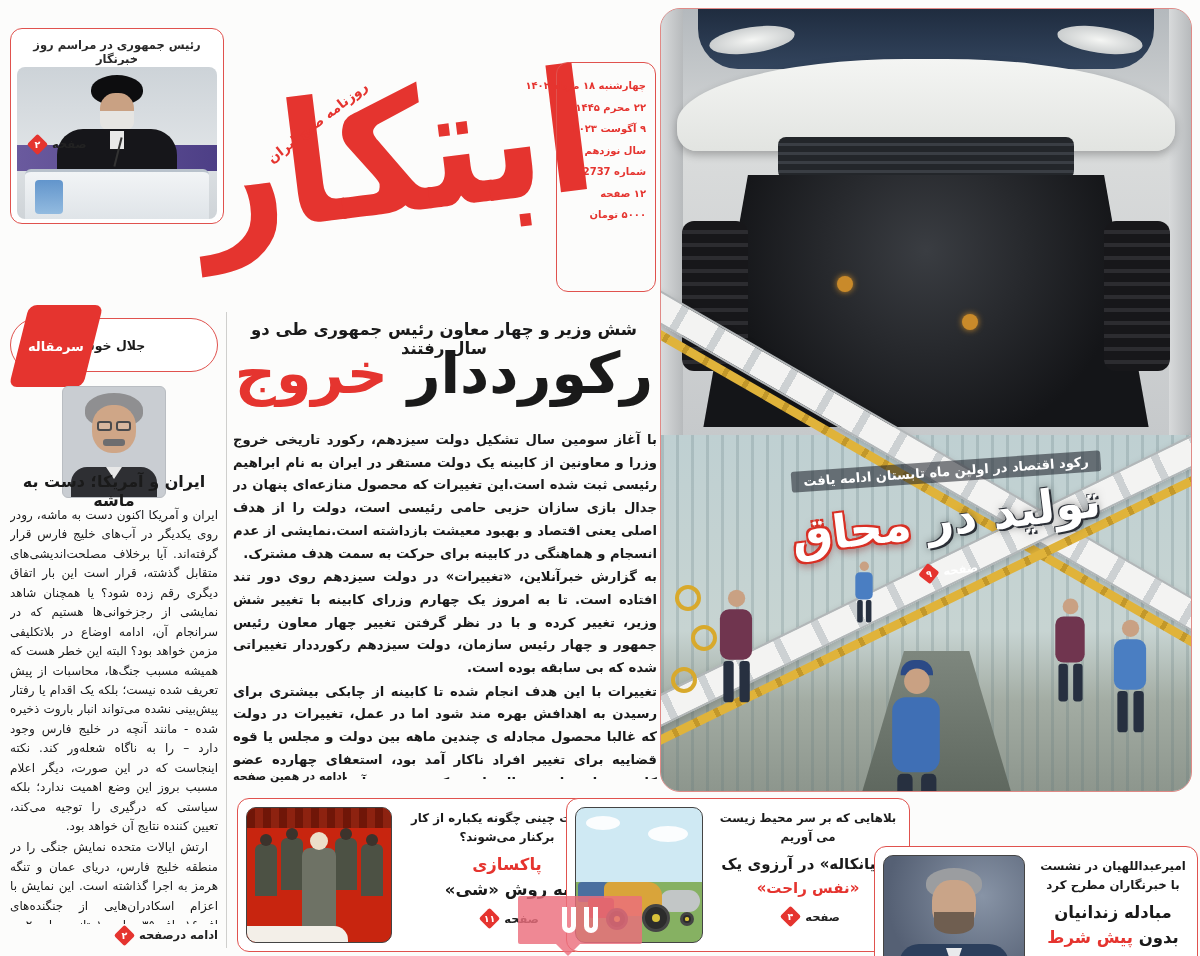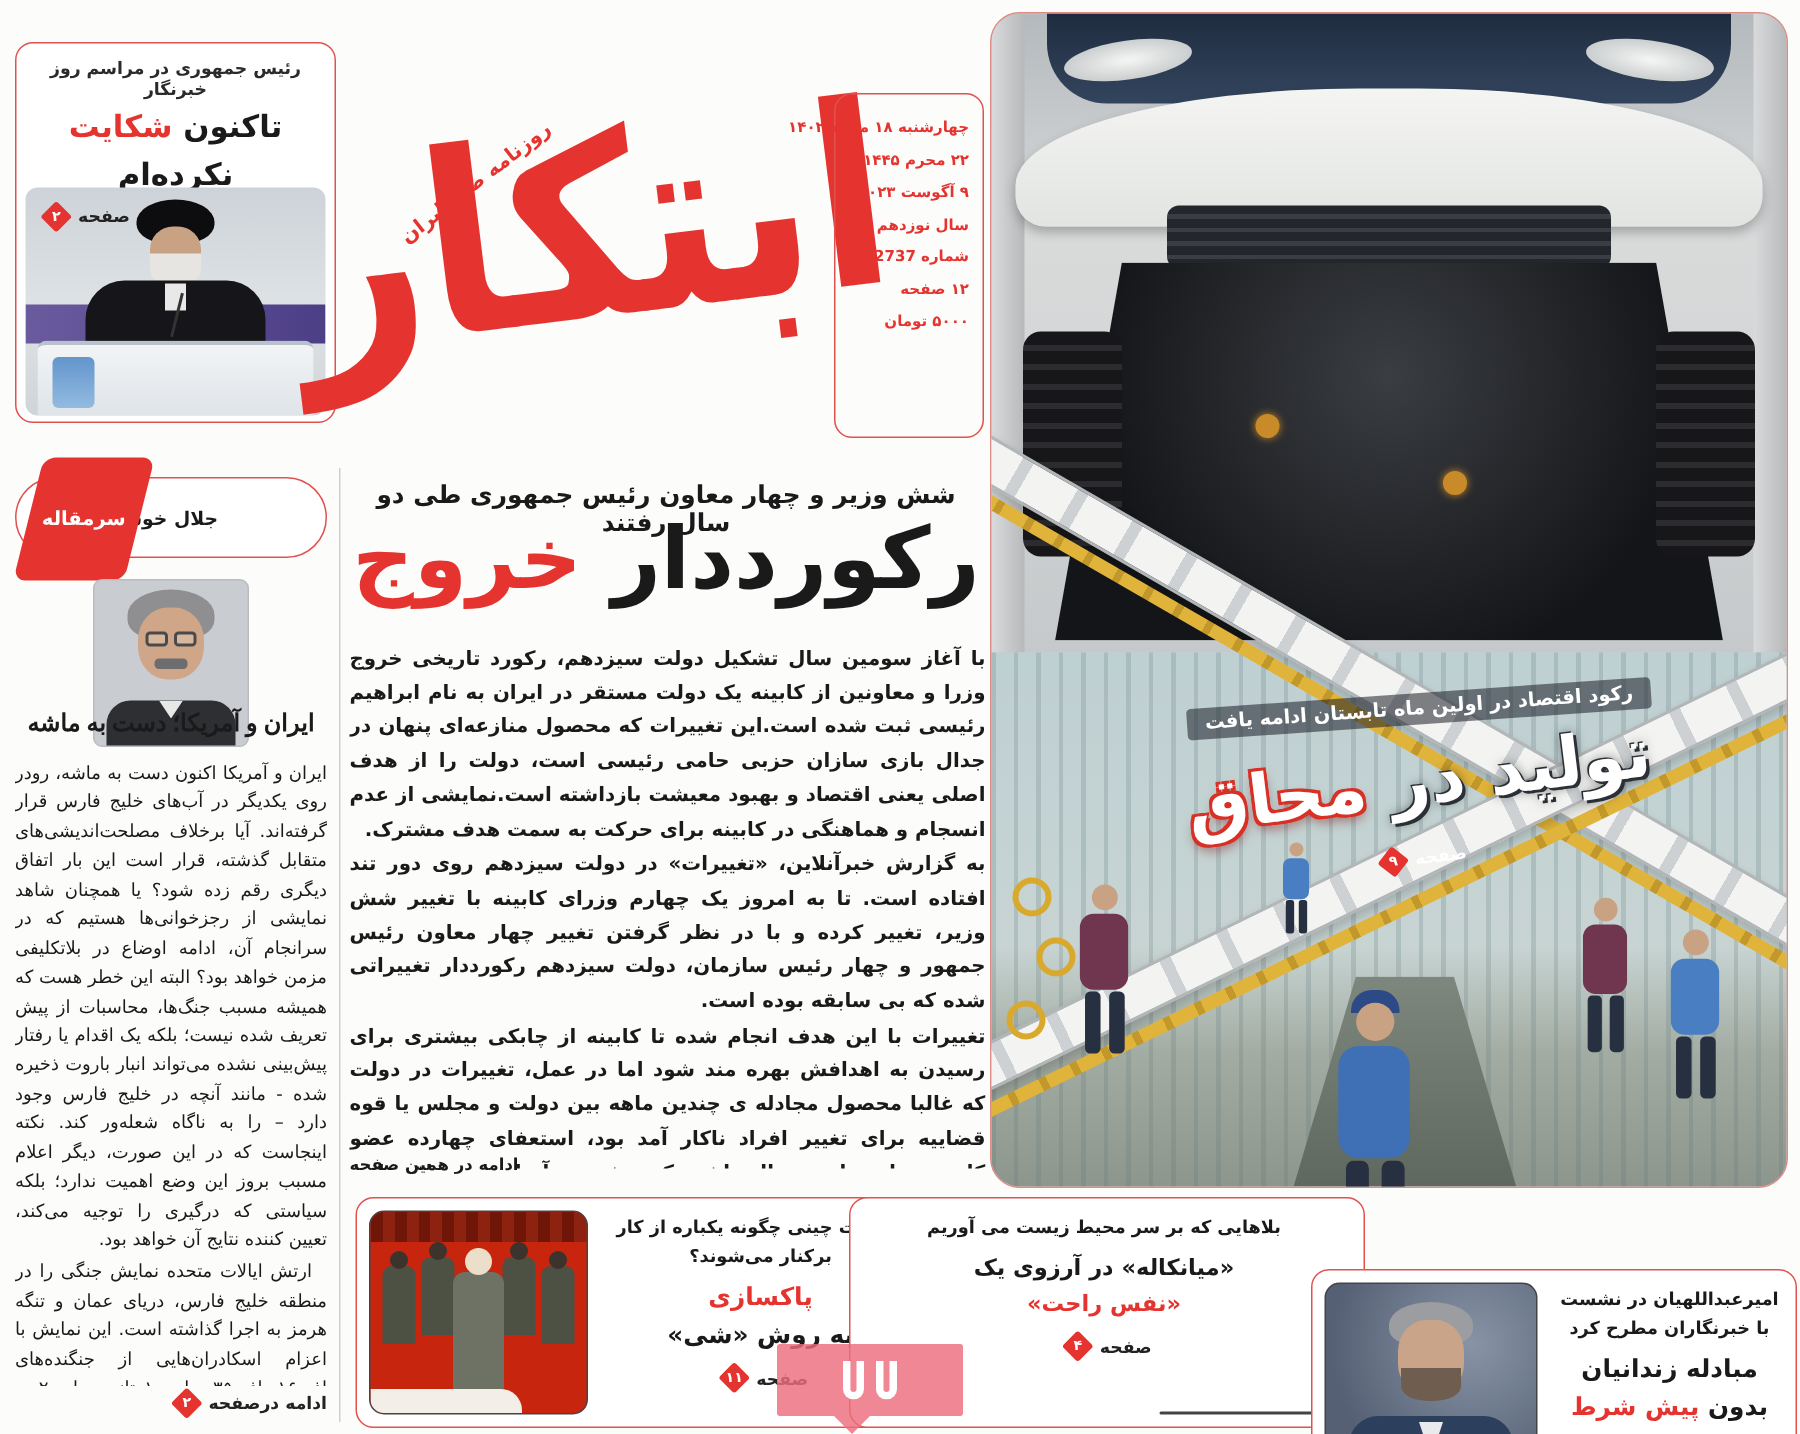--- a/index.html
+++ b/index.html
@@ -9,21 +9,21 @@
   .abs { position:absolute; }
 
   
   .redbox { border:1.6px solid #e0524e; border-radius:12px; background:#fff; }
   .badge { display:inline-flex; align-items:center; font-weight:bold; font-size:11.5px; color:#222; }
   .badge .diamond { display:inline-block; width:15px; height:15px; background:#e5342f; transform:rotate(45deg); margin:0 7px; border-radius:2px; position:relative; }
   .badge .diamond span { position:absolute; inset:0; display:flex; align-items:center; justify-content:center; transform:rotate(-45deg); color:#fff; font-size:9.5px; font-weight:bold; }
   .vline { width:1px; background:#cfcfcd; }
 
   
-  .topbox { left:10px; top:28px; width:214px; height:254px; overflow:hidden; }
+  .topbox { left:10px; top:28px; width:214px; height:196px; overflow:hidden; }
   .topbox .kicker { margin-top:9px; text-align:center; font-size:11.5px; font-weight:bold; color:#2a2a2a; }
   .topbox .hl { text-align:center; font-size:20.5px; font-weight:900; line-height:1.55; margin-top:3px; }
   .topbox .hl .red { color:#e5342f; }
   .topbox .badge-row { position:absolute; left:12px; top:104px; z-index:3; }
   .raisi { position:absolute; left:6px; right:6px; bottom:4px; height:152px; border-radius:8px; overflow:hidden; background:linear-gradient(#cdd3d8,#dfe3e6 55%,#cfd4d8); }
   .raisi .banner { position:absolute; left:0; right:0; top:78px; height:26px; background:linear-gradient(90deg,#6a5a9e,#4d3f86); display:flex; align-items:center; justify-content:center; color:#fff; font-size:7px; letter-spacing:1px; }
   .raisi .turban { position:absolute; left:50%; top:8px; transform:translateX(-50%); width:52px; height:30px; background:#0d0d0f; border-radius:50% 50% 45% 45%; }
   .raisi .face { position:absolute; left:50%; top:26px; transform:translateX(-50%); width:34px; height:34px; background:#c9a183; border-radius:45%; }
   .raisi .beard { position:absolute; left:50%; top:44px; transform:translateX(-50%); width:34px; height:22px; background:#e6e5e2; border-radius:0 0 50% 50%; }
   .raisi .robe { position:absolute; left:50%; top:62px; transform:translateX(-50%); width:120px; height:60px; background:#16161a; border-radius:26px 26px 0 0; }
@@ -38,21 +38,21 @@
   .ed-tab { position:absolute; left:8px; top:-14px; width:74px; height:82px; background:#e5342f; transform:skewX(-14deg); border-radius:8px; display:flex; align-items:center; justify-content:center; }
   .ed-tab span { transform:skewX(14deg); color:#fff; font-size:13px; font-weight:bold; }
   .ed-photo { left:62px; top:386px; width:104px; height:112px; background:#c9cdd2; border:1px solid #b9bdc2; border-radius:6px; overflow:hidden; }
   .ed-photo .hair { position:absolute; left:50%; top:6px; transform:translateX(-50%); width:58px; height:34px; background:#8f8f91; border-radius:50% 50% 40% 40%; }
   .ed-photo .face { position:absolute; left:50%; top:18px; transform:translateX(-50%); width:44px; height:48px; background:#cfa687; border-radius:45%; }
   .ed-photo .glasses { position:absolute; left:50%; top:34px; transform:translateX(-50%); width:40px; height:10px; display:flex; gap:4px; justify-content:center; }
   .ed-photo .glasses i { width:15px; height:10px; border:2px solid #4a4a4c; border-radius:3px; background:rgba(255,255,255,.2); }
   .ed-photo .mustache { position:absolute; left:50%; top:52px; transform:translateX(-50%); width:22px; height:7px; background:#6d6d6f; border-radius:3px; }
   .ed-photo .sweater { position:absolute; left:50%; bottom:-4px; transform:translateX(-50%); width:86px; height:34px; background:#2e2f33; border-radius:16px 16px 0 0; }
   .ed-photo .collar { position:absolute; left:50%; bottom:18px; transform:translateX(-50%); width:16px; height:12px; background:#e8e8e8; clip-path:polygon(0 0,100% 0,50% 100%); }
-  .ed-title { left:10px; top:472px; width:208px; text-align:center; font-size:16px; font-weight:900;font-family:Liberation Serif, serif; }
+  .ed-title { left:10px; top:472px; width:208px; text-align:center; font-size:16px; font-weight:900; }
   .ed-body { left:10px; top:506px; width:208px; height:418px; font-size:12px; line-height:1.62; text-align:justify; overflow:hidden; font-weight:500; }
   .ed-body p + p { margin-top:2px; text-indent:10px; }
   .ed-cont { left:10px; top:924px; width:208px; }
 
   
   .logo { left:228px; top:4px; width:332px; height:300px; display:flex; align-items:center; justify-content:center; pointer-events:none; }
   .logo span { font-size:150px; font-weight:bold; color:#e5342f; transform:rotate(-7deg) scaleY(1.12); letter-spacing:-6px; }
   .tagline { left:238px; top:78px; color:#e5342f; font-size:13.5px; font-weight:bold; transform:rotate(-38deg); transform-origin:right top; }
   .datebox { left:556px; top:62px; width:100px; height:230px; border:1.6px solid #e0524e; border-radius:12px; padding:12px 9px; }
   .datebox div { color:#e5342f; font-size:10px; font-weight:bold; text-align:right; line-height:2.15; white-space:nowrap; }
@@ -103,21 +103,21 @@
   
   .bbox { top:798px; height:154px; display:flex; align-items:stretch; overflow:hidden; }
   .bbox .txt { flex:1; padding:10px 8px 6px 4px; text-align:center; }
   .bbox .txt .bkick { font-size:11.8px; font-weight:bold; line-height:1.6; }
   .bbox .txt .bt1 { margin-top:8px; font-size:16.5px; font-weight:900; }
   .bbox .txt .bt2 { margin-top:6px; font-size:16.5px; font-weight:900; }
   .bbox .red { color:#e5342f; }
   .bbox .bimg { margin:8px; border:1px solid #444; border-radius:10px; overflow:hidden; position:relative; flex:none; }
   .bbox .bbadge { margin-top:9px; }
   .boxA { left:237px; width:382px; }
-  .boxB { left:566px; width:344px;flex-direction:column; }
+  .boxB { left:566px; width:344px; }
   .boxC { left:874px; width:324px;margin-top:48px; }
   
   .imgA { width:146px; background:#c8250f; }
   .imgA .band { position:absolute; top:0; left:0; right:0; height:20px; background:repeating-linear-gradient(90deg,#701608 0 8px,#8d2210 8px 16px); }
   .imgA .fig { position:absolute; width:22px; height:52px; background:#4c5144; border-radius:6px 6px 0 0; }
   .imgA .fig::before { content:""; position:absolute; top:-10px; left:5px; width:12px; height:12px; border-radius:50%; background:#3c332c; }
   .imgA .mao { position:absolute; left:50%; bottom:8px; transform:translateX(-50%); width:34px; height:86px; background:#6e7265; border-radius:8px 8px 2px 2px; }
   .imgA .mao::before { content:""; position:absolute; top:-16px; left:8px; width:18px; height:18px; border-radius:50%; background:#ecdfc9; }
   .imgA .snow { position:absolute; left:0; bottom:0; width:70%; height:16px; background:#f3efe8; border-radius:0 14px 0 0; }
   

